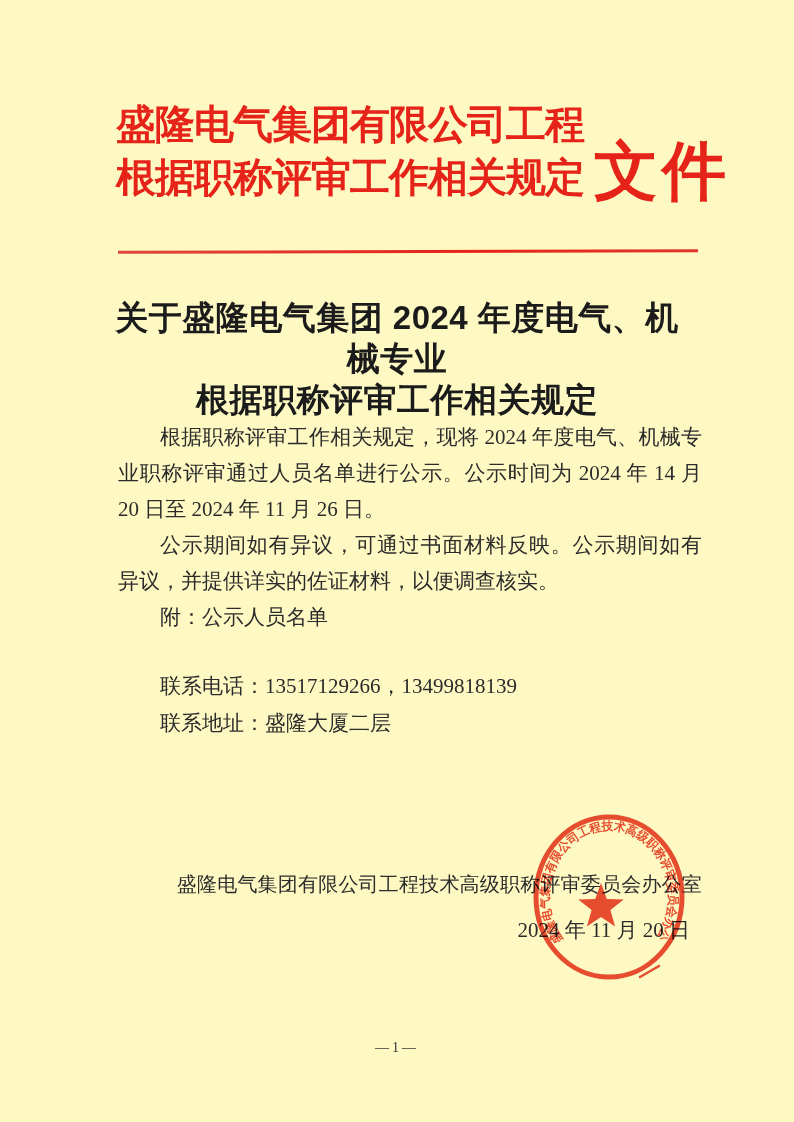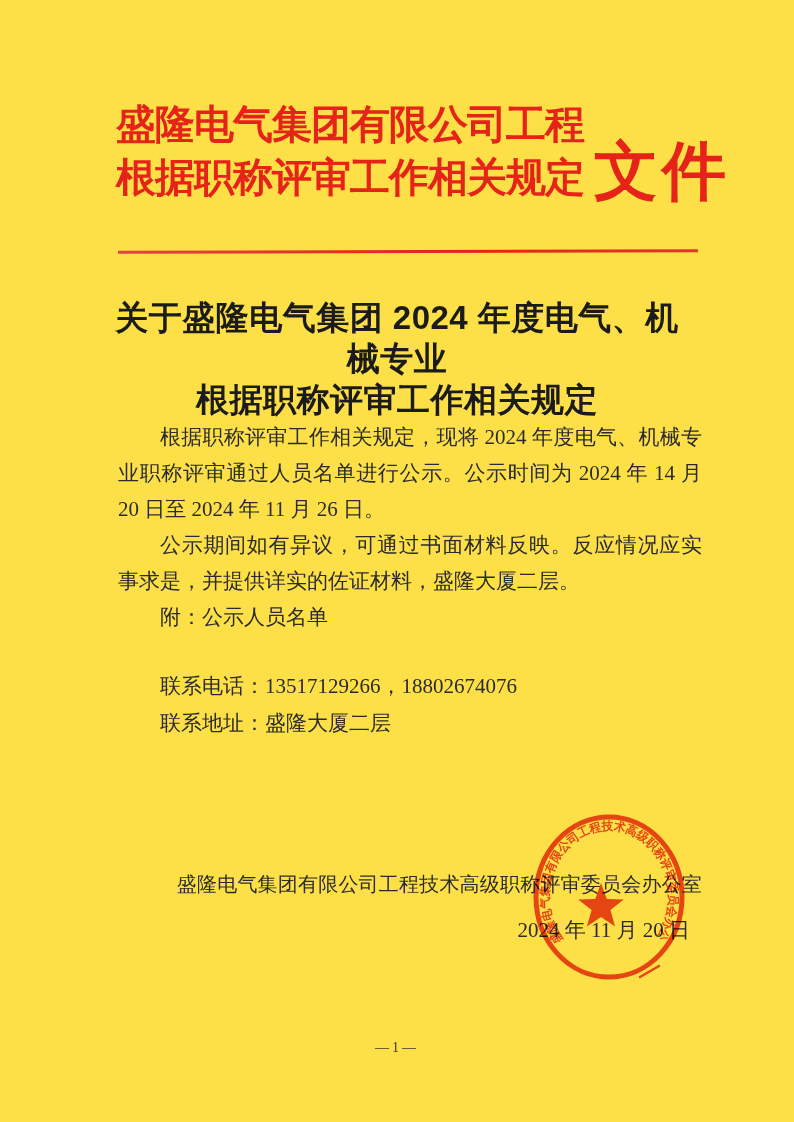--- a/index.html
+++ b/index.html
@@ -1,19 +1,19 @@
 <!DOCTYPE html>
 <html><head>
 <meta charset="utf-8">
 <style>
   html,body{margin:0;padding:0;background:#ffffff;}
   .page{
     position:relative;
     width:794px;height:1122px;
-    background:#fde047;
+    background:#fef9c3;
     overflow:hidden;
     font-family:"Liberation Serif","DejaVu Serif",serif;
     color:#262626;
   }
   
   .doc-header{
     position:absolute;left:116px;top:98px;width:600px;
     display:flex;align-items:flex-end;
   }
   .org-name{
@@ -106,24 +106,24 @@
 
   <div class="red-rule"></div>
 
   <h1 class="doc-title">
     <span>关于盛隆电气集团 2024 年度电气、机械专业</span><br>
     <span>根据职称评审工作相关规定</span>
   </h1>
 
   <main class="doc-body">
     <p>根据职称评审工作相关规定，现将 2024 年度电气、机械专业职称评审通过人员名单进行公示。公示时间为 2024 年 14 月 20 日至 2024 年 11 月 26 日。</p>
-    <p>公示期间如有异议，可通过书面材料反映。反应情况应实事求是，并提供详实的佐证材料，盛隆大厦二层。</p>
+    <p>公示期间如有异议，可通过书面材料反映。公示期间如有异议，并提供详实的佐证材料，以便调查核实。</p>
     <p>附：公示人员名单</p>
     <div class="contact">
-      <p>联系电话：13517129266，18802674076</p>
+      <p>联系电话：13517129266，13499818139</p>
       <p>联系地址：盛隆大厦二层</p>
     </div>
   </main>
 
   <div class="signature">
     <p class="issuer">盛隆电气集团有限公司工程技术高级职称评审委员会办公室</p>
     <p class="issue-date">2024 年 11 月 20 日</p>
   </div>
 
   <div class="seal">

